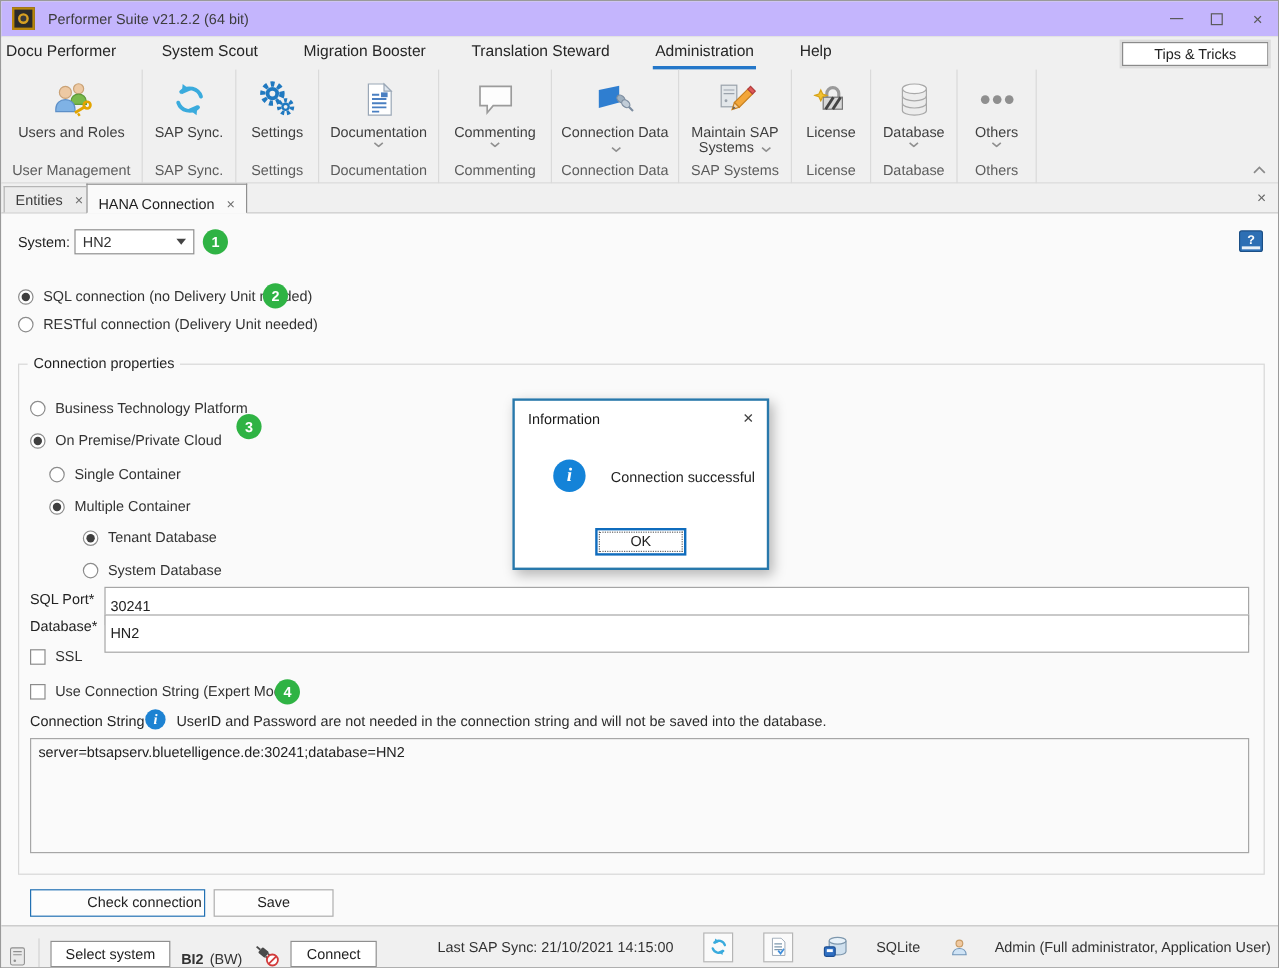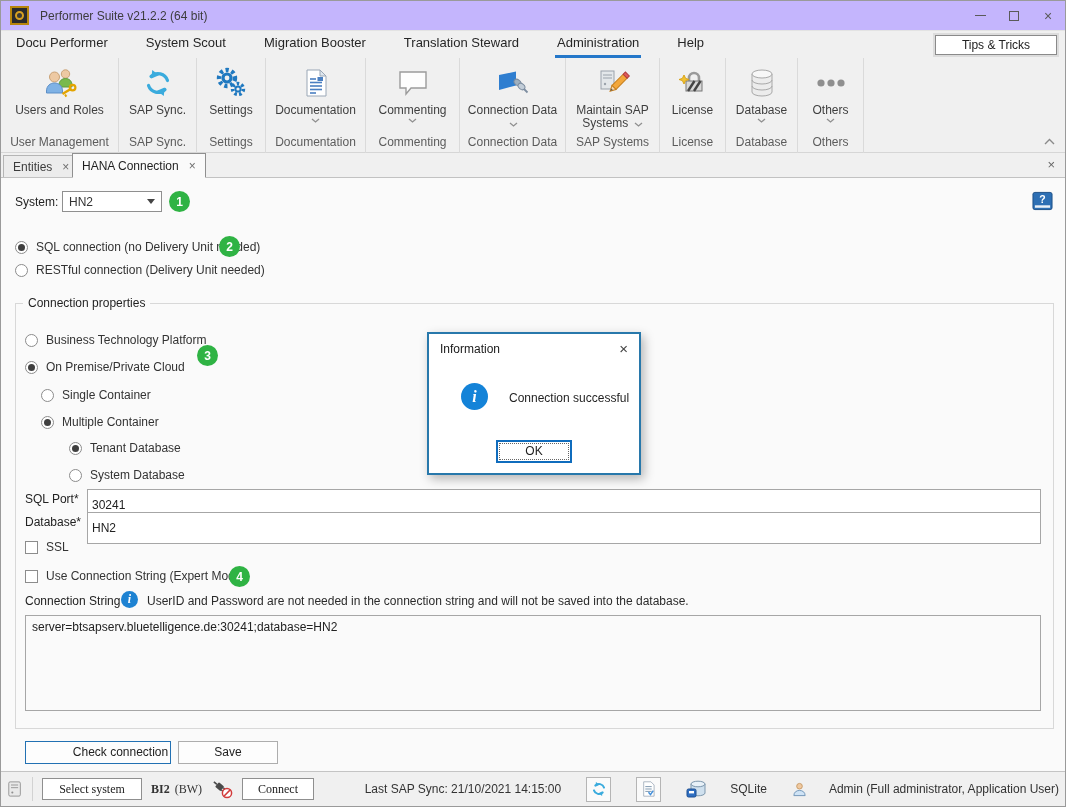--- a/index.html
+++ b/index.html
@@ -12,42 +12,42 @@
   .titlebar { position:absolute; left:0; top:0; right:0; height:30px; background:#c4b5fd; border-bottom:1px solid #e3e3e3; display:flex; align-items:center; }
   .app-icon { width:19px; height:19px; margin-left:9px; background:#2b2b2b; border:2px solid #b8860b; display:flex; align-items:center; justify-content:center; }
   .app-icon i { display:block; width:9px; height:9px; border-radius:50%; border:2px solid #d7a021; background:#3a3a3a; }
   .win-title { margin-left:11px; color:#3d3d3d; font-size:12px; }
   .win-controls { margin-left:auto; display:flex; height:100%; }
   .win-btn { width:34px; height:100%; display:flex; align-items:center; justify-content:center; color:#5a5a5a; font-size:14px; }
   .glyph-min { width:11px; height:0; border-top:1px solid #5a5a5a; }
   .glyph-max { width:10px; height:10px; border:1px solid #5a5a5a; }
 
   
-  .menubar { position:absolute; left:0; top:30px; right:0; height:27px; display:flex; align-items:flex-end; padding:0 0 0 13px; background:#f0f0f0; }
+  .menubar { position:absolute; left:0; top:30px; right:0; height:27px; display:flex; align-items:flex-end; padding:0 0 0 2px; background:#f0f0f0; }
   .menu-item { font-size:13px; color:#262626; margin-right:34px; padding:4px 2px 5px 2px; border-bottom:3px solid transparent; }
   .menu-item.active { border-bottom-color:#2477c9; }
   .tips-btn { position:absolute; right:8px; top:34px; width:122px; height:20px; background:#fff; border:1px solid #8a8a8a; outline:2px solid #dcdcdc; text-align:center; line-height:18px; font-size:12px; color:#222; }
 
   
   .ribbon { position:absolute; left:0; top:57px; right:0; height:95px; display:flex; background:#f0f0f0; border-bottom:1px solid #d6d6d6; }
   .rb-group { height:95px; border-right:1px solid #dadada; display:flex; flex-direction:column; }
   .rb-btn { flex:1; display:flex; flex-direction:column; align-items:center; justify-content:flex-start; padding-top:7px; }
   .rb-icon { height:36px; display:flex; align-items:center; justify-content:center; }
   .rb-label { margin-top:3px; text-align:center; line-height:13px; font-size:12px; color:#3f3f3f; padding:0 2px; }
   .chev { display:block; margin:1px auto 0; }
   .chev-inline { display:inline-block; margin-left:2px; }
   .rb-grouplabel { height:19px; text-align:center; font-size:12px; color:#5c5c5c; line-height:17px; }
   .ribbon-collapse { position:absolute; right:10px; top:133px; }
 
   
   .tabstrip { position:absolute; left:0; top:152px; right:0; height:25px; background:#f0f0f0; border-bottom:1px solid #c2c2c2;padding-left:44px; }
   .doc-tab { position:absolute; bottom:0; display:flex; align-items:center; gap:10px; padding:0 9px; font-size:12px; }
   .doc-tab .tab-x { color:#6f6f6f; font-size:12px; }
   .tab-inactive { left:2px; height:22px; background:#ececec; border:1px solid #b5b5b5; border-bottom:none; color:#3c3c3c; }
-  .tab-active { left:71px; height:25px; background:#fafafa; border:1px solid #8f8f8f; border-bottom:1px solid #fafafa; margin-bottom:-1px; z-index:2; color:#1f1f1f; }
+  .tab-active { left:71px; height:25px; background:#fafafa; border:1px solid #8f8f8f; border-bottom:1px solid #fafafa; margin-bottom:-1px; z-index:2; color:#1f1f1f;align-items:flex-end; }
   .strip-close { position:absolute; right:10px; top:4px; color:#666; font-size:13px; }
 
   
   .content { position:absolute; left:0; top:177px; right:0; bottom:35px; background:#fafafa; }
   .field-label { color:#222; }
   .combo { width:100px; height:21px; background:#fff; border:1px solid #8f8f8f; display:flex; align-items:center; padding:0 6px; }
   .combo .cval { flex:1; }
   .tri-down { width:0; height:0; border-left:4px solid transparent; border-right:4px solid transparent; border-top:5px solid #444; }
   .badge { width:21px; height:21px; border-radius:50%; background:#2fb344; color:#fff; font-weight:bold; font-size:12px; display:flex; align-items:center; justify-content:center; }
   .radio-row, .check-row { display:flex; align-items:center; gap:8px; }
@@ -66,21 +66,21 @@
   
   .dialog { position:absolute; left:426px; top:331px; width:214px; height:143px; background:#fff; border:2px solid #2878ab; box-shadow:3px 4px 10px rgba(0,0,0,.28); z-index:10; }
   .dlg-title { position:absolute; left:11px; top:8px; color:#1a1a1a; }
   .dlg-close { position:absolute; right:11px; top:6px; color:#444; font-size:15px; }
   .dlg-icon { position:absolute; left:32px; top:49px; width:27px; height:27px; border-radius:50%; background:#1483d8; color:#fff; display:flex; align-items:center; justify-content:center; font-family:"Liberation Serif",serif; font-style:italic; font-weight:bold; font-size:16px; }
   .dlg-msg { position:absolute; left:80px; top:57px; color:#1f1f1f; }
   .dlg-ok { position:absolute; left:67px; top:106px; width:76px; height:23px; background:#fff; border:2px solid #0f6cbd; text-align:center; line-height:19px; outline:1px dotted #666; outline-offset:-4px; color:#1f1f1f; }
 
   
   .statusbar { position:absolute; left:0; bottom:0; right:0; height:35px; background:#f0f0f0; border-top:1px solid #c4c4c4; }
-  .sb-left { position:absolute; left:6px; top:0; height:100%; display:flex; align-items:center; gap:9px;font-family:Liberation Serif, serif; }
+  .sb-left { position:absolute; left:6px; top:0; height:100%; display:flex; align-items:flex-end; gap:9px; }
   .sb-right { position:absolute; right:6px; top:0; height:100%; display:flex; align-items:center; gap:25px; }
   .sb-btn { background:#fff; border:1px solid #8f8f8f; height:22px; line-height:20px; text-align:center; font-size:12px; color:#222; }
   .sb-sep { width:1px; height:24px; background:#d2d2d2; }
   .sb-iconbtn { width:25px; height:25px; background:#fafafa; border:1px solid #b5b5b5; display:flex; align-items:center; justify-content:center; }
   .bold { font-weight:bold; }
 </style>
 </head>
 <body>
 
 <div class="window">

